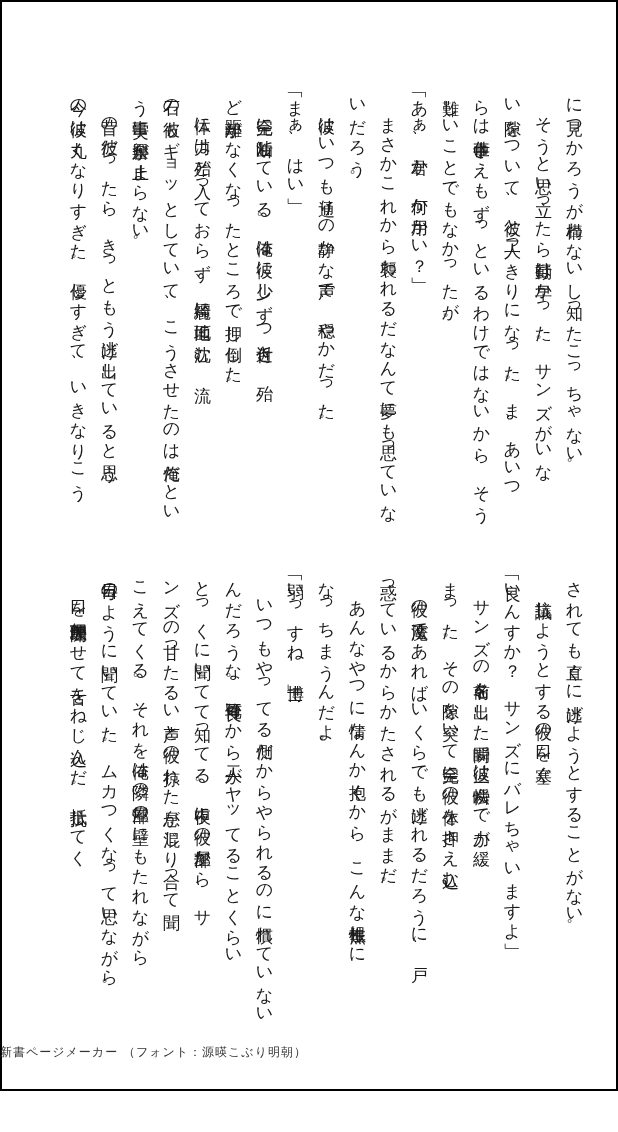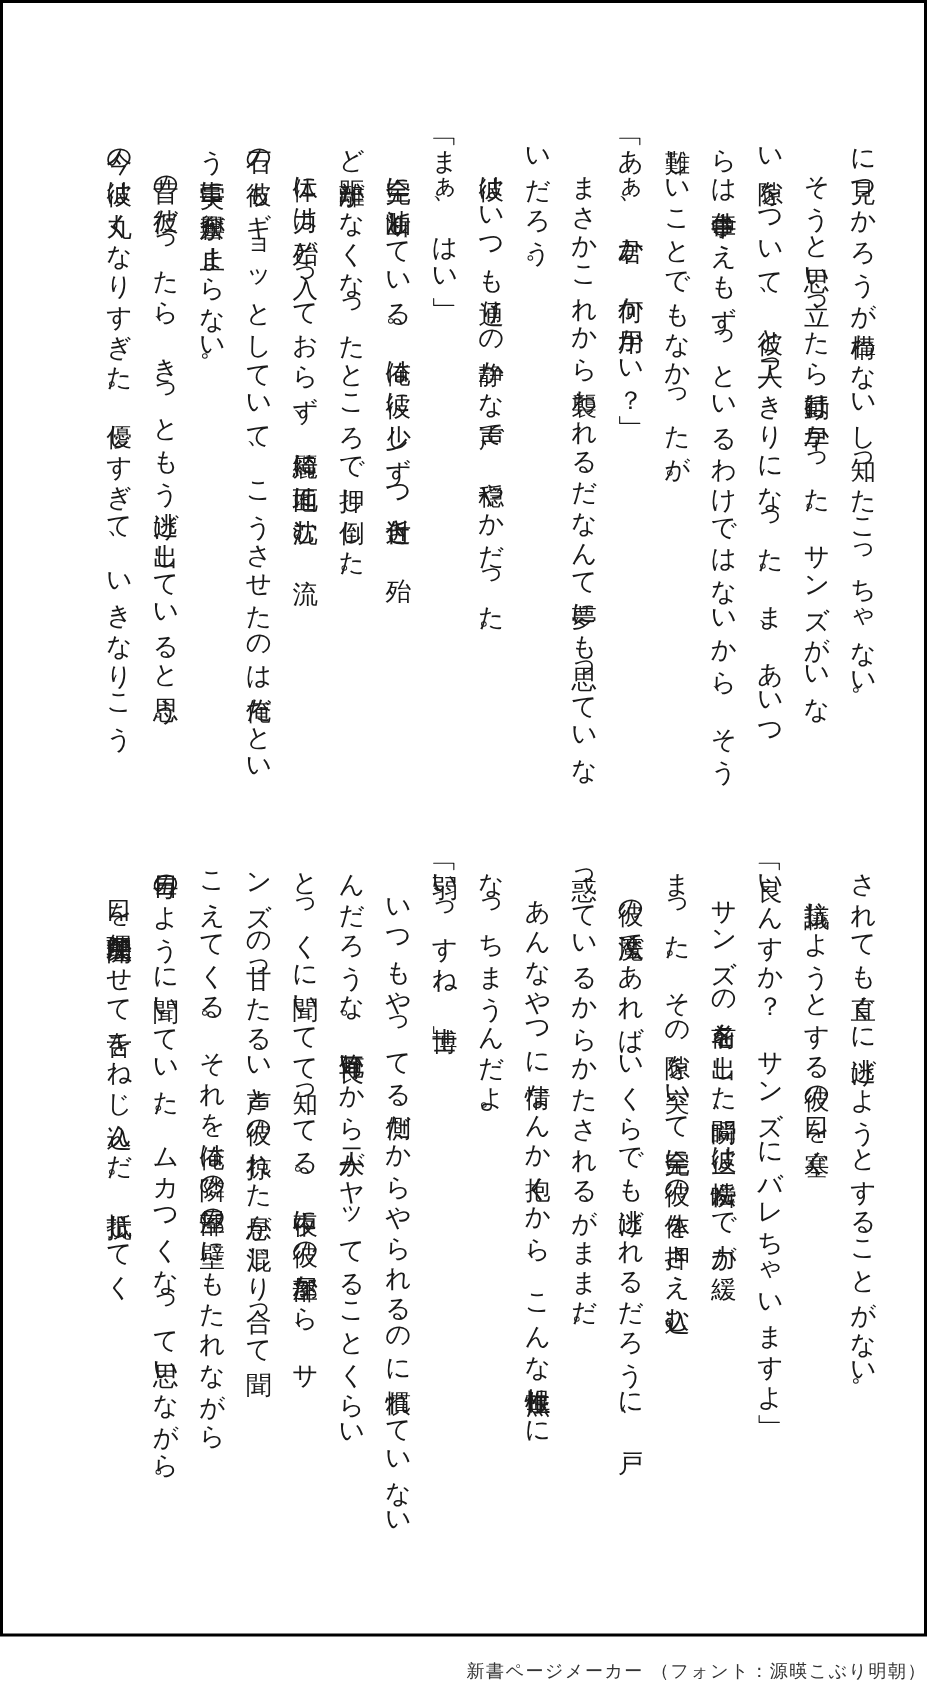--- a/index.html
+++ b/index.html
@@ -37,24 +37,24 @@
   }
   .tblock-1 { top: 85px; }
   .tblock-2 { top: 568px; }
   .line {
     margin: 0;
     padding: 0;
     white-space: pre;
   }
   .footer {
     position: absolute;
-    top: 1106px;
+    top: 1044px;
     left: 0;
     width: 618px;
-    text-align: right;
+    text-align: left;
     font-size: 12px;
     letter-spacing: 1px;
     color: #333333;
   }
 </style>
 </head>
 <body>
 
 <div class="page-frame">
 

